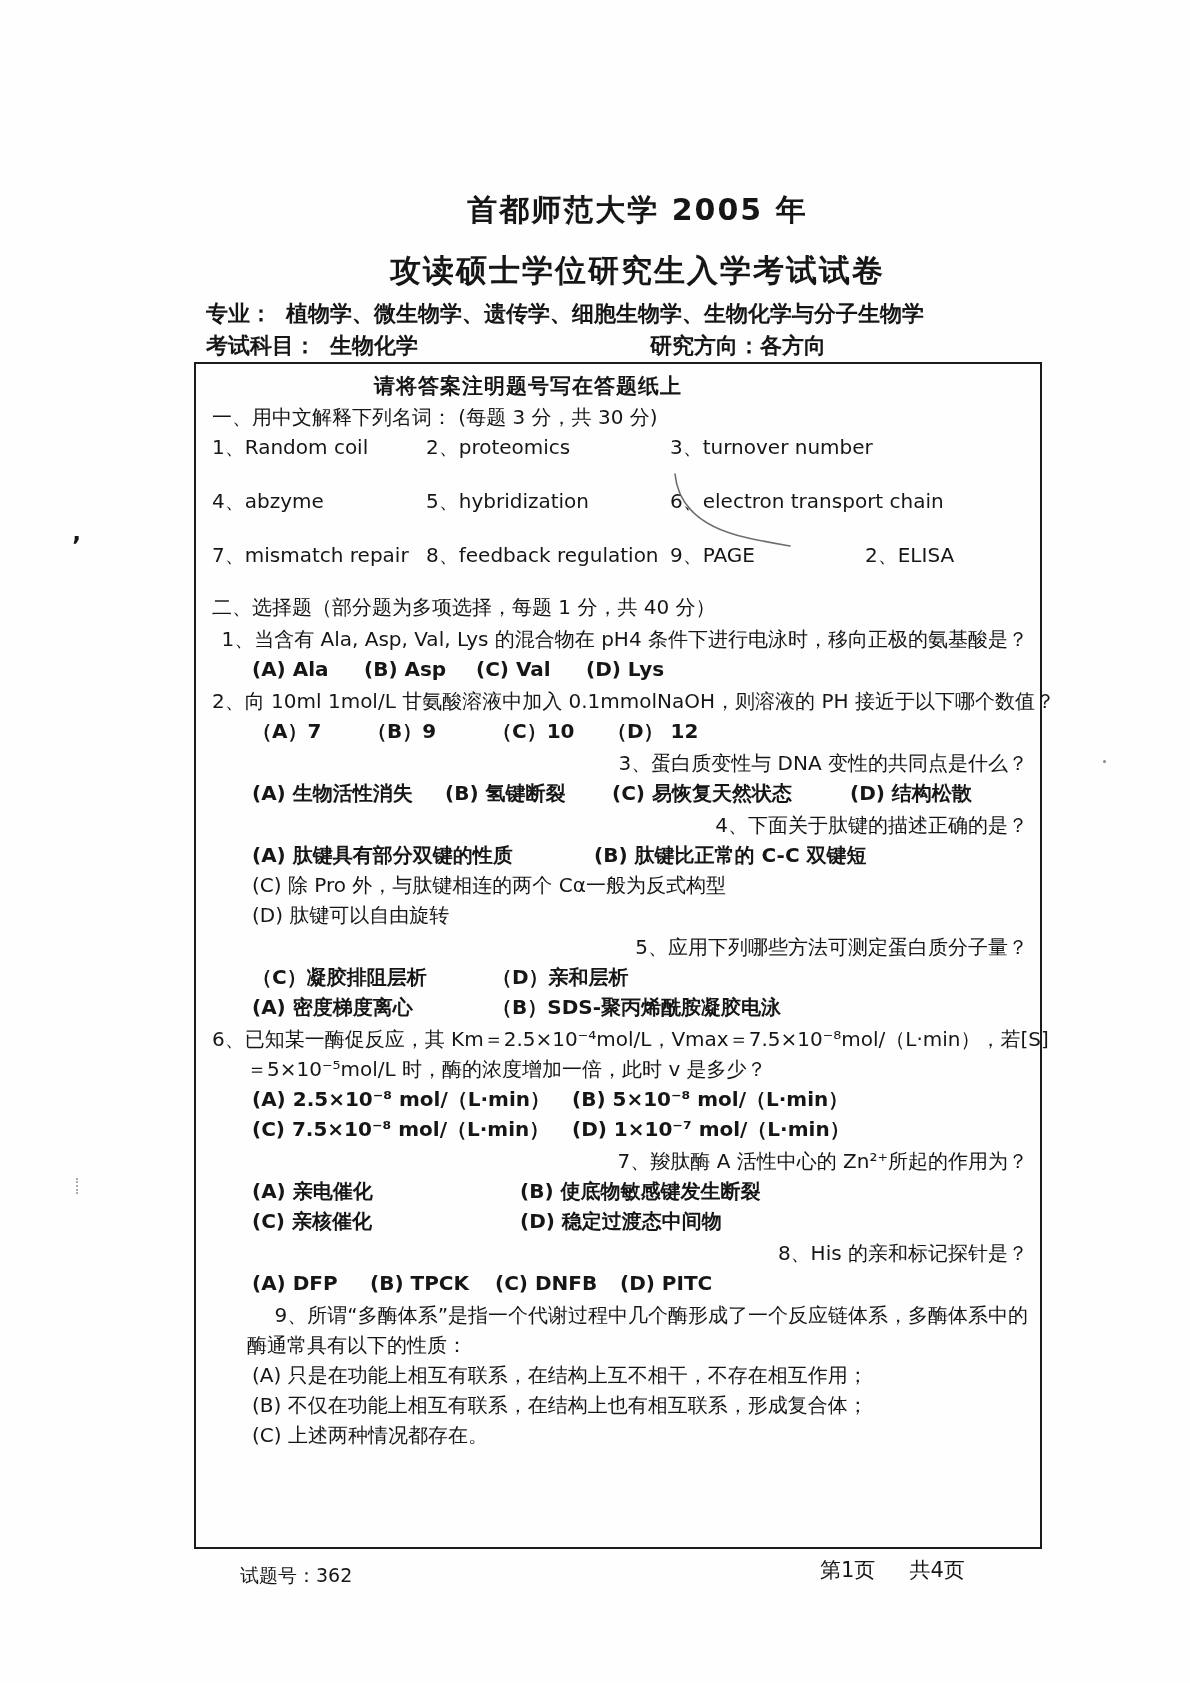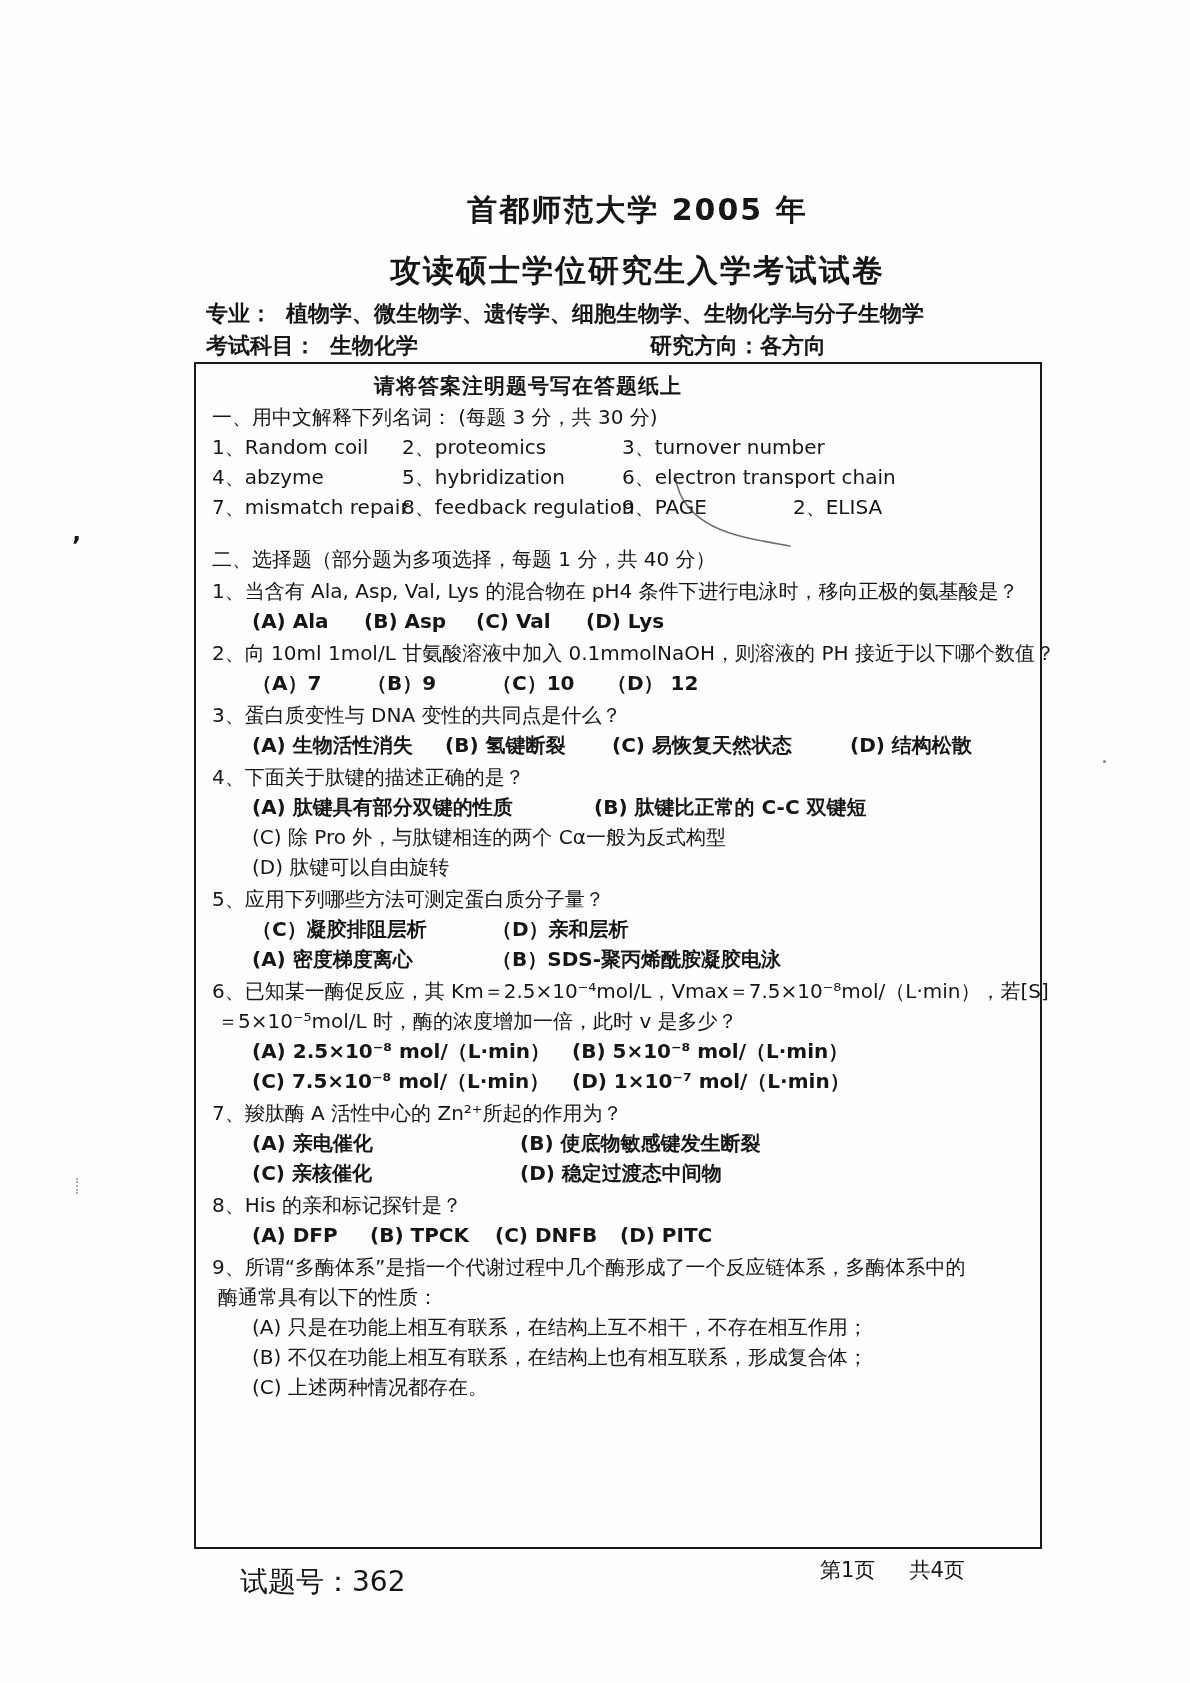--- a/index.html
+++ b/index.html
@@ -13,37 +13,37 @@
   .meta{position:absolute;font-size:22px;font-weight:bold;white-space:nowrap;}
   .meta1{top:299px;left:206px;}
   .meta2{top:331px;left:206px;width:840px;}
   .meta .lab{margin-right:14px;}
   .direction{position:absolute;left:444px;top:0;white-space:nowrap;}
 
   .qbox{position:absolute;left:194px;top:362px;width:848px;height:1187px;border:2px solid #1b1b1b;box-sizing:border-box;padding:7px 12px 0 16px;font-size:20px;}
   .line{line-height:30px;white-space:nowrap;}
   .notice{font-weight:bold;font-size:21px;margin-left:162px;letter-spacing:1px;}
   .sec1h{margin-top:1px;}
-  .terms{display:grid;grid-template-columns:190px 220px 171px 1fr;}
+  .terms{display:grid;grid-template-columns:190px 220px 171px 1fr;gap:24px;}
   .terms .span2{grid-column:3 / span 2;}
   .sec2h{margin-top:22px;}
-  .stem{margin-top:2px;}
-  .cont{margin-left:6px;}
+  .stem{margin-top:2px;text-align:right;}
+  .cont{margin-left:35px;}
   .opt{margin-left:40px;}
   .optrow{display:grid;margin-left:40px;font-weight:bold;}
   .g1{grid-template-columns:112px 112px 110px 1fr;}
   .g2{grid-template-columns:115px 125px 115px 1fr;}
   .g3{grid-template-columns:193px 167px 238px 1fr;}
   .g4{grid-template-columns:342px 1fr;}
   .g5{grid-template-columns:240px 1fr;}
   .g6{grid-template-columns:320px 1fr;}
   .g7{grid-template-columns:268px 1fr;}
   .g8{grid-template-columns:118px 125px 125px 1fr;}
 
-  .footer-left{position:absolute;left:240px;top:1563px;font-size:28px;}
+  .footer-left{position:absolute;left:240px;top:1563px;font-size:19px;}
   .footer-right{position:absolute;left:820px;top:1556px;font-size:21px;}
   .footer-right span{margin-right:34px;margin-top:31px;}
 
   .artifact{position:absolute;pointer-events:none;}
   .stray-comma{left:72px;top:532px;font-size:24px;font-weight:bold;}
   .stray-dots{left:76px;top:1178px;width:2px;height:16px;border-left:2px dotted #777;opacity:.6;}
   .stray-dot2{left:1103px;top:760px;width:3px;height:3px;background:#555;border-radius:50%;opacity:.7;}
   .scratch{left:630px;top:468px;opacity:.75;}
 </style>
 </head>

